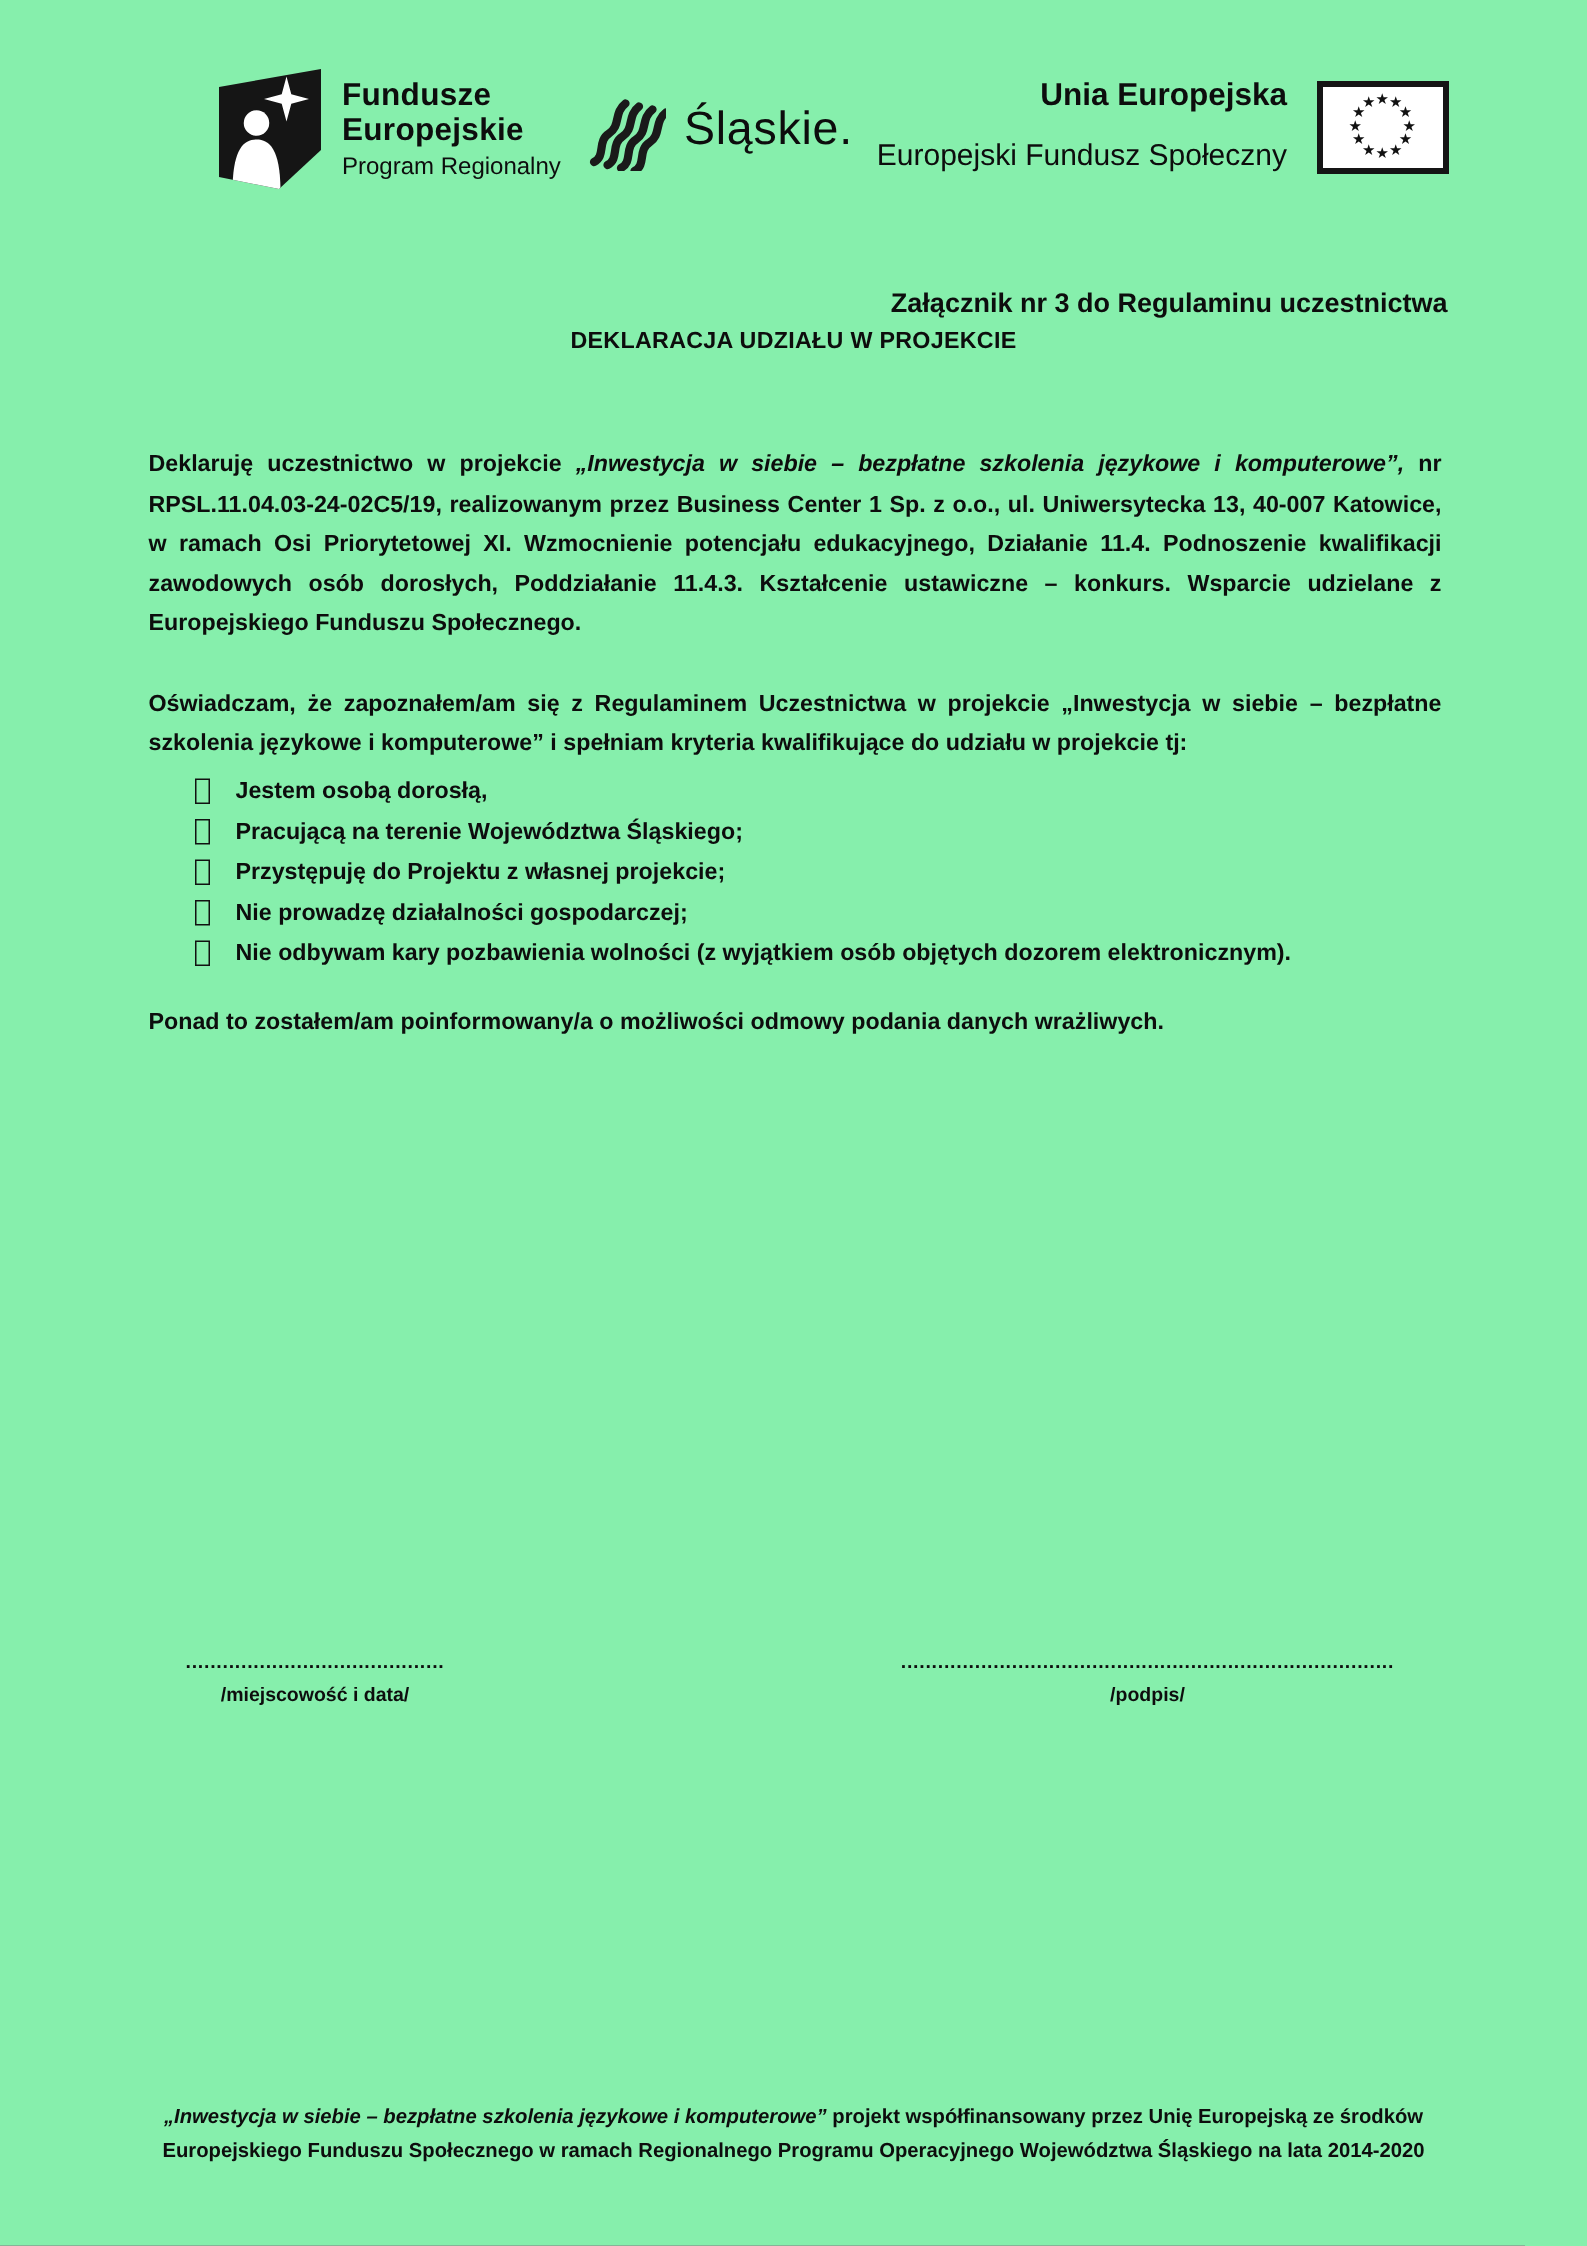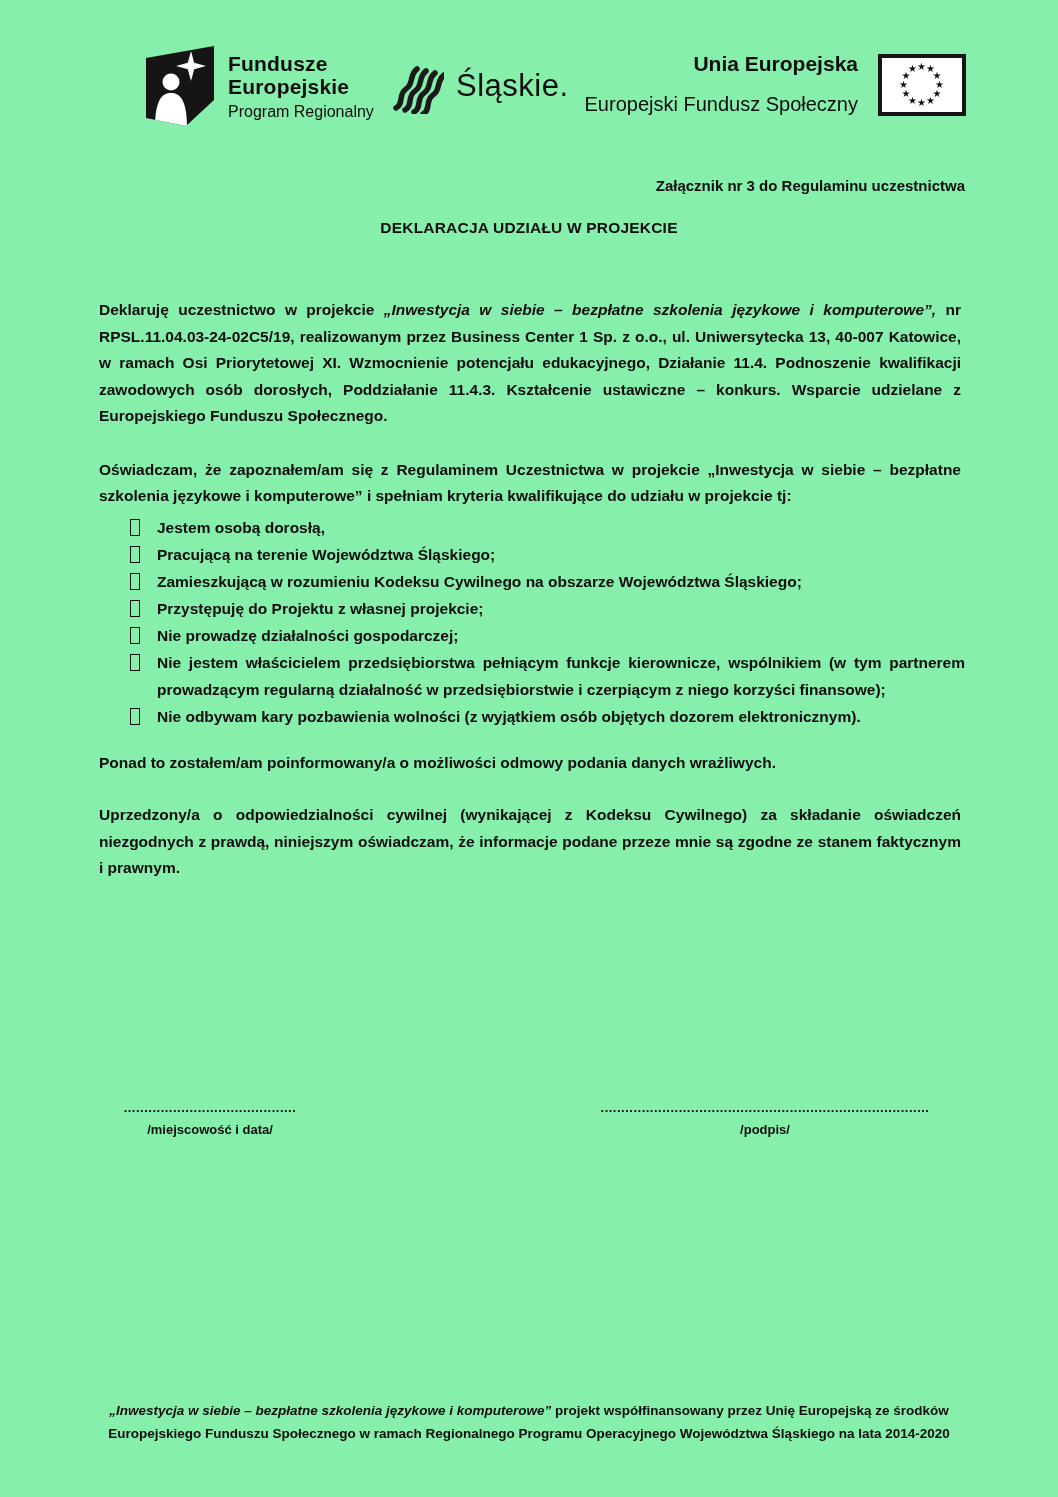--- a/index.html
+++ b/index.html
@@ -20,21 +20,21 @@
   .logo-slaskie{position:absolute;left:392px;top:58px;display:flex;align-items:center;gap:12px;}
   .slaskie-name{font-weight:normal;font-size:31px;letter-spacing:.5px;}
   .logo-ue{position:absolute;right:92px;top:52px;display:flex;align-items:flex-end;gap:20px;}
   .ue-text{text-align:right;}
   .ue-title{font-weight:bold;font-size:21px;line-height:24px;}
   .ue-sub{font-size:20px;margin-top:17px;}
   .eu-flag{position:relative;width:80px;height:54px;border:4px solid #151515;background:#fff;}
   .eu-flag span{position:absolute;font-size:10px;color:#111;line-height:10px;}
 
   
-  .attachment-note{position:absolute;top:177px;right:93px;font-weight:bold;font-size:15px;}
+  .attachment-note{position:absolute;top:192px;right:93px;font-weight:bold;font-size:18px;}
   .doc-title{position:absolute;top:219px;left:0;width:100%;text-align:center;font-weight:bold;font-size:15.5px;letter-spacing:.2px;}
 
   
   .content{position:absolute;left:95px;top:293px;width:870px;font-size:15.5px;font-weight:bold;line-height:26.5px;}
   .content p{margin:4px;text-align:justify;}
   .p1{margin-bottom:27px !important;}
   .quote-italic{font-style:italic;}
   ul.criteria{list-style:none;margin:0;padding:0;}
   ul.criteria li{display:flex;align-items:flex-start;padding-left:35px;line-height:27px;}
   .checkbox{flex:0 0 auto;display:inline-block;width:8px;height:15px;border:1.5px solid #111;margin:5px 17px 0 0;}
@@ -125,42 +125,33 @@
       <li>
           <span class="checkbox"></span>
           <span class="li-text">Jestem osobą dorosłą,</span>
         </li>
       <li>
           <span class="checkbox"></span>
           <span class="li-text">Pracującą na terenie Województwa Śląskiego;</span>
         </li>
       <li>
           <span class="checkbox"></span>
-          <span class="li-text">Zamieszkującą w rozumieniu Kodeksu Cywilnego na obszarze Województwa Śląskiego;</span>
-        </li>
-      <li>
-          <span class="checkbox"></span>
           <span class="li-text">Przystępuję do Projektu z własnej projekcie;</span>
         </li>
       <li>
           <span class="checkbox"></span>
           <span class="li-text">Nie prowadzę działalności gospodarczej;</span>
         </li>
       <li>
           <span class="checkbox"></span>
-          <span class="li-text">Nie jestem właścicielem przedsiębiorstwa pełniącym funkcje kierownicze, wspólnikiem (w tym partnerem prowadzącym regularną działalność w przedsiębiorstwie i czerpiącym z niego korzyści finansowe);</span>
-        </li>
-      <li>
-          <span class="checkbox"></span>
           <span class="li-text">Nie odbywam kary pozbawienia wolności (z wyjątkiem osób objętych dozorem elektronicznym).</span>
         </li>
     </ul>
 
     <p class="p3">Ponad to zostałem/am poinformowany/a o możliwości odmowy podania danych wrażliwych.</p>
-    <p class="p4">Uprzedzony/a o odpowiedzialności cywilnej (wynikającej z Kodeksu Cywilnego) za składanie oświadczeń niezgodnych z prawdą, niniejszym oświadczam, że informacje podane przeze mnie są zgodne ze stanem faktycznym i prawnym.</p>
   </div>
 
   <div class="signature">
     <div class="sig-block sig-left">
       <div class="sig-dots">..........................................</div>
       <div class="sig-label">/miejscowość i data/</div>
     </div>
     <div class="sig-block sig-right">
       <div class="sig-dots">................................................................................</div>
       <div class="sig-label">/podpis/</div>

